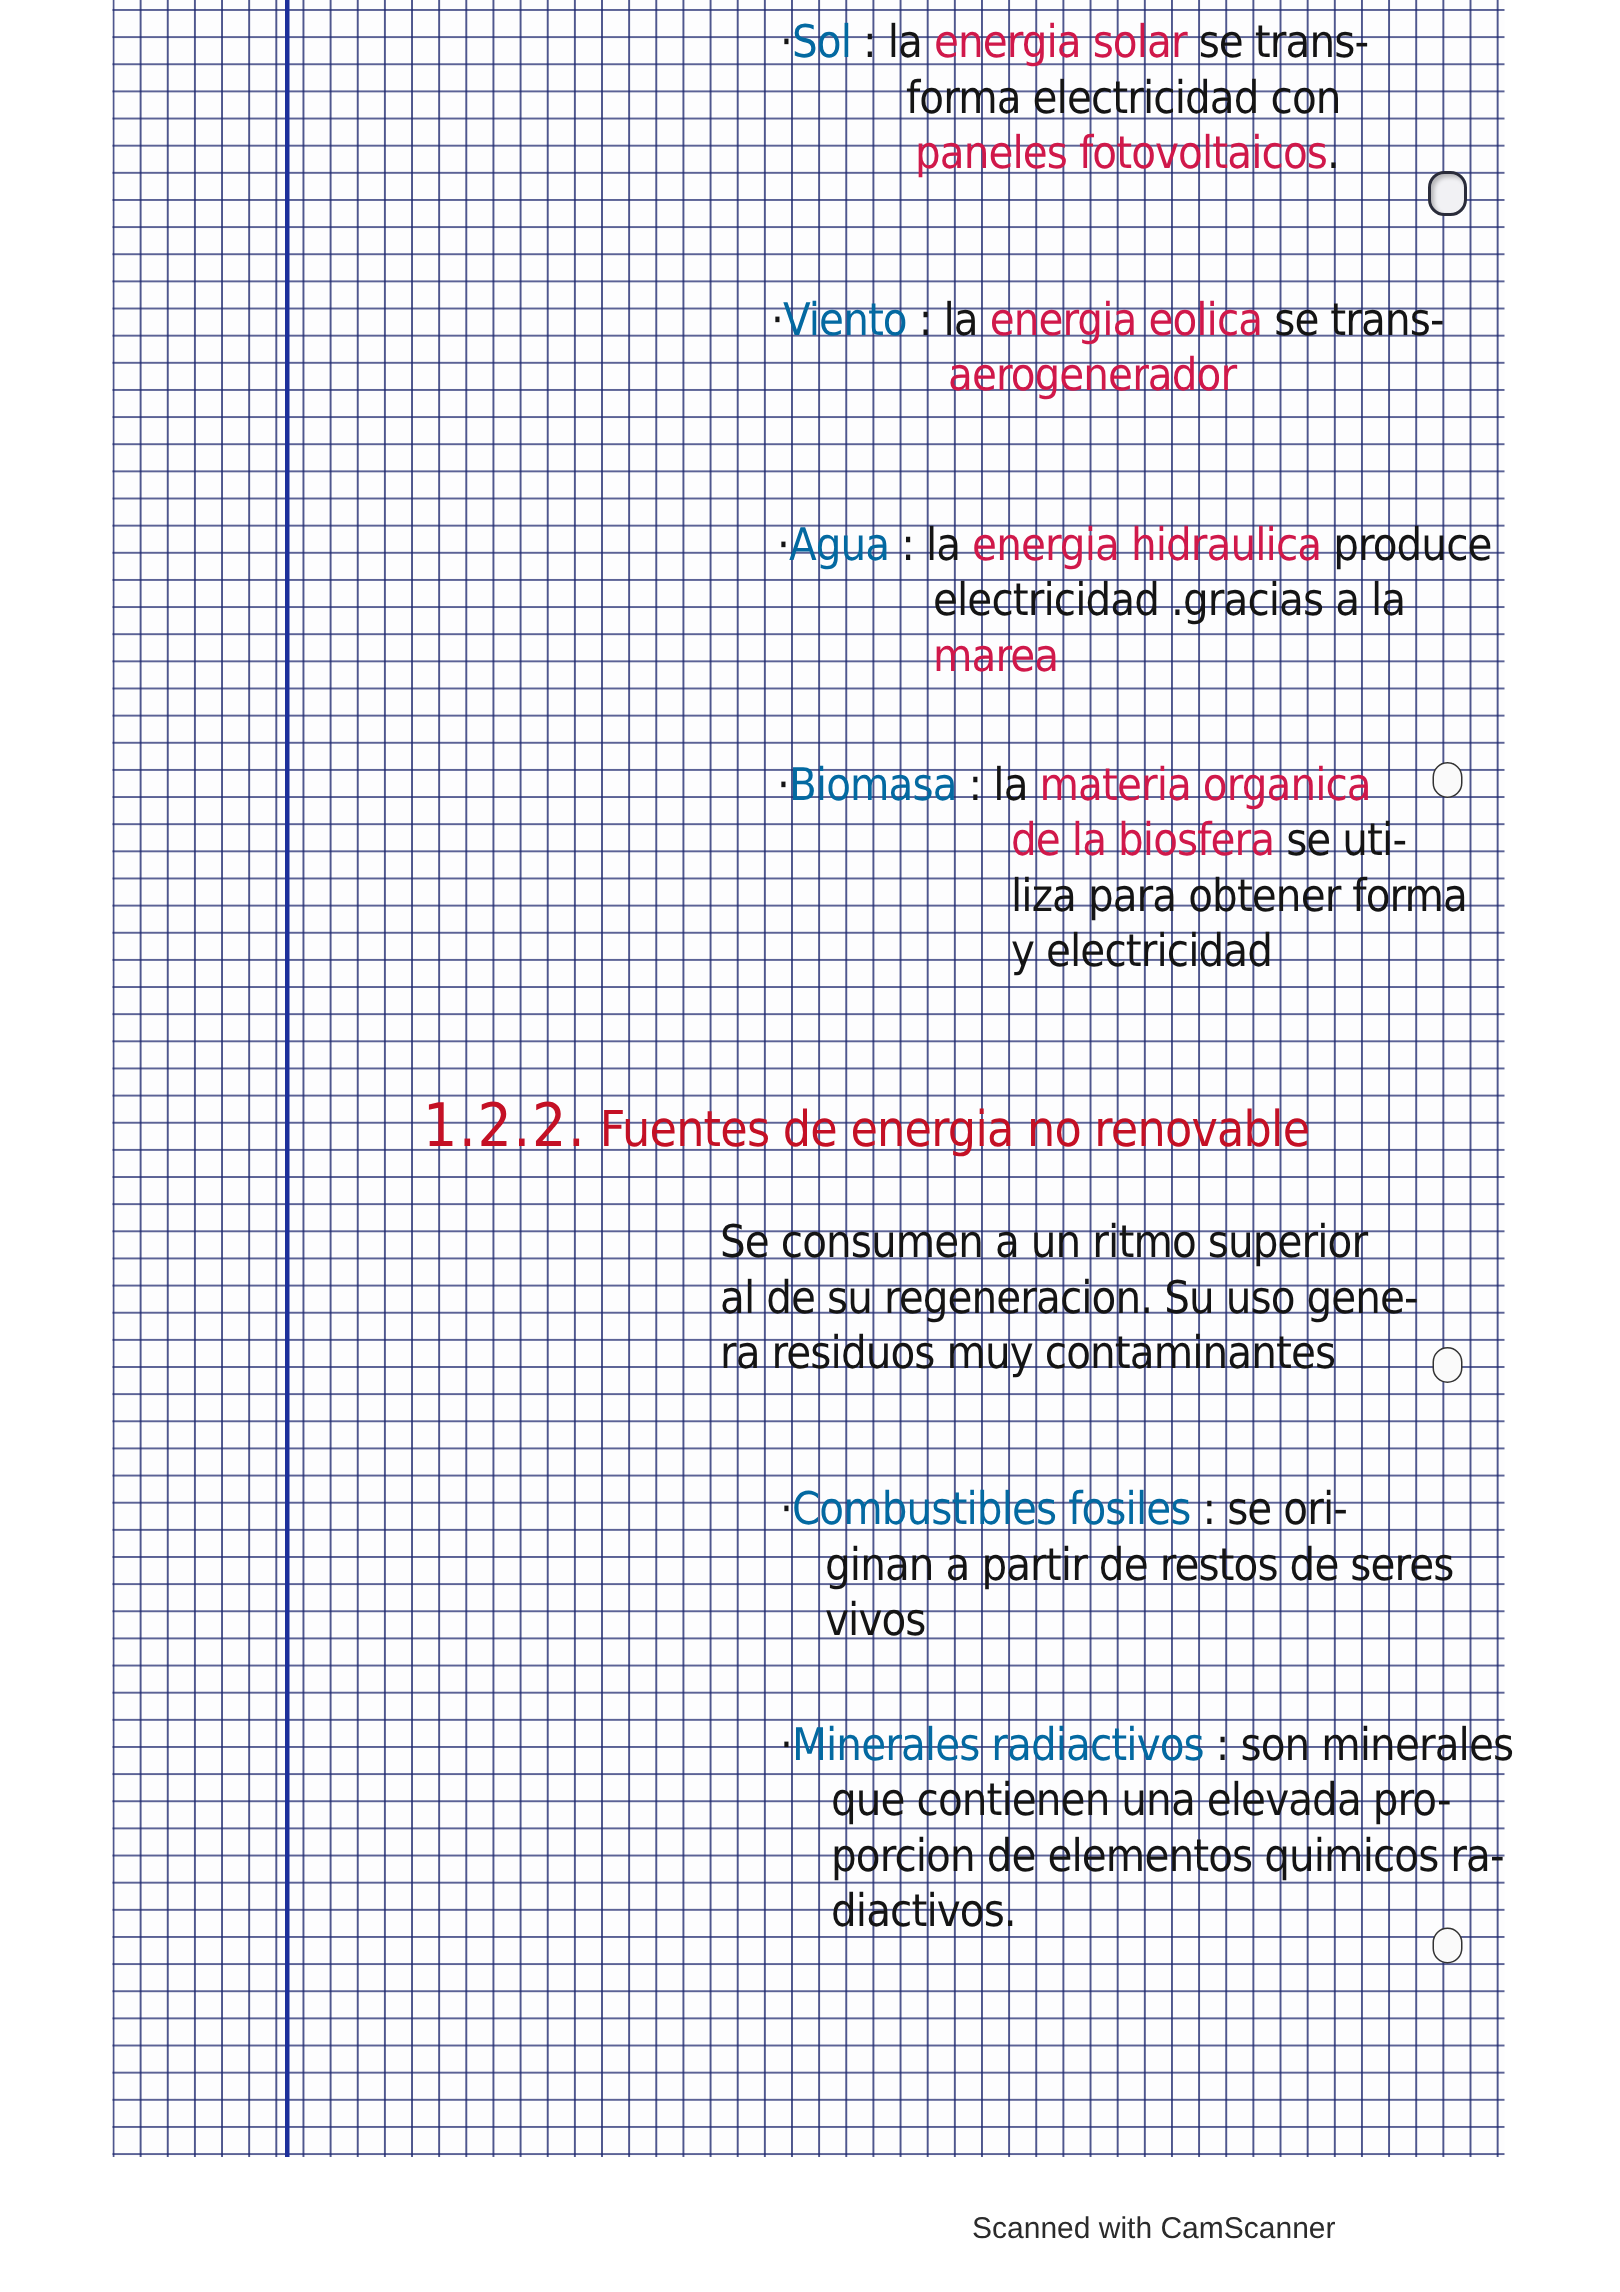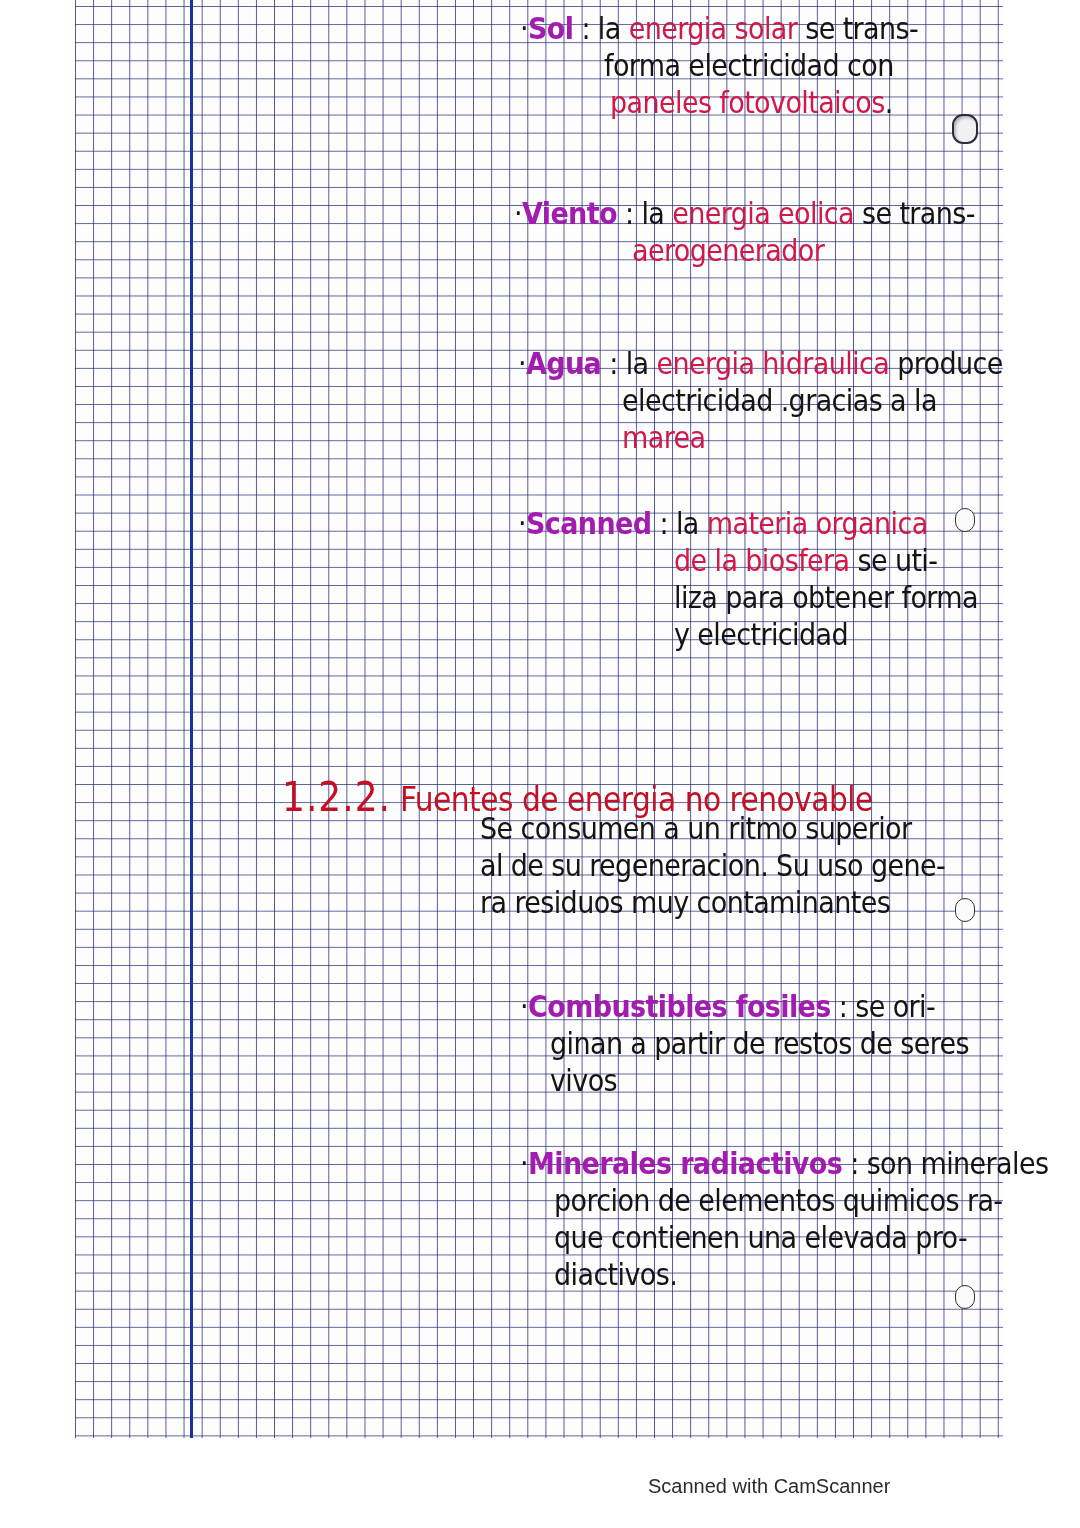--- a/index.html
+++ b/index.html
@@ -32,25 +32,25 @@
     font-family: "DejaVu Sans Condensed", "DejaVu Sans", sans-serif;
     font-stretch: condensed;
     color: #141414;
     font-size: 30px;
     line-height: 37px;
     letter-spacing: -0.6px;
     white-space: nowrap;
   }
   .note .line { display: block; }
   .pink { color: #d0184a; }
-  .term { color: #a21caf; font-weight: bold; }
+  .term { color: #0369a1; }
   .heading {
     position: absolute; left: 282px; top: 728px;
     font-family: "DejaVu Sans Condensed", "DejaVu Sans", sans-serif;
-    font-size: 33px; color: #c41025; white-space: nowrap; letter-spacing: -0.5px; margin-top: 46px;
+    font-size: 33px; color: #c41025; white-space: nowrap; letter-spacing: -0.5px;
   }
   .heading .num { font-size: 40px; letter-spacing: 1px; }
   .watermark {
     position: absolute; left: 648px; top: 1475px;
     font-family: "Liberation Sans", sans-serif;
     font-size: 20px; color: #2b2b2b;
   }
 </style>
 </head>
 <body>
@@ -74,21 +74,21 @@
   <span class="line" style="padding-left:118px;"><span class="pink">aerogenerador</span></span>
 </div>
 
 <div class="note" style="left:518px; top:345px;">
   <span class="line">·<span class="term">Agua</span> : <span>la </span><span class="pink">energia hidraulica</span> <span> produce</span></span>
   <span class="line" style="padding-left:104px;"><span>electricidad .gracias a la</span></span>
   <span class="line" style="padding-left:104px;"><span class="pink">marea</span></span>
 </div>
 
 <div class="note" style="left:518px; top:505px;">
-  <span class="line">·<span class="term">Scanned</span> : <span>la </span><span class="pink">materia organica</span></span>
+  <span class="line">·<span class="term">Biomasa</span> : <span>la </span><span class="pink">materia organica</span></span>
   <span class="line" style="padding-left:156px;"><span class="pink">de la biosfera</span><span> se uti-</span></span>
   <span class="line" style="padding-left:156px;"><span>liza para obtener forma</span></span>
   <span class="line" style="padding-left:156px;"><span>y electricidad</span></span>
 </div>
 
 <div class="heading">
   <span class="num">1.2.2.</span>
   <span>Fuentes de energia no renovable</span>
 </div>
 
@@ -99,18 +99,18 @@
 </div>
 
 <div class="note" style="left:520px; top:988px;">
   <span class="line">·<span class="term">Combustibles fosiles</span><span> : se ori-</span></span>
   <span class="line" style="padding-left:30px;">ginan a partir de restos de seres</span>
   <span class="line" style="padding-left:30px;">vivos</span>
 </div>
 
 <div class="note" style="left:520px; top:1145px;">
   <span class="line">·<span class="term">Minerales radiactivos</span><span> : son minerales</span></span>
+  <span class="line" style="padding-left:34px;">que contienen una elevada pro-</span>
   <span class="line" style="padding-left:34px;">porcion de elementos quimicos ra-</span>
-  <span class="line" style="padding-left:34px;">que contienen una elevada pro-</span>
   <span class="line" style="padding-left:34px;">diactivos.</span>
 </div>
 
 <div class="watermark">Scanned with CamScanner</div>
 
 </body></html>

